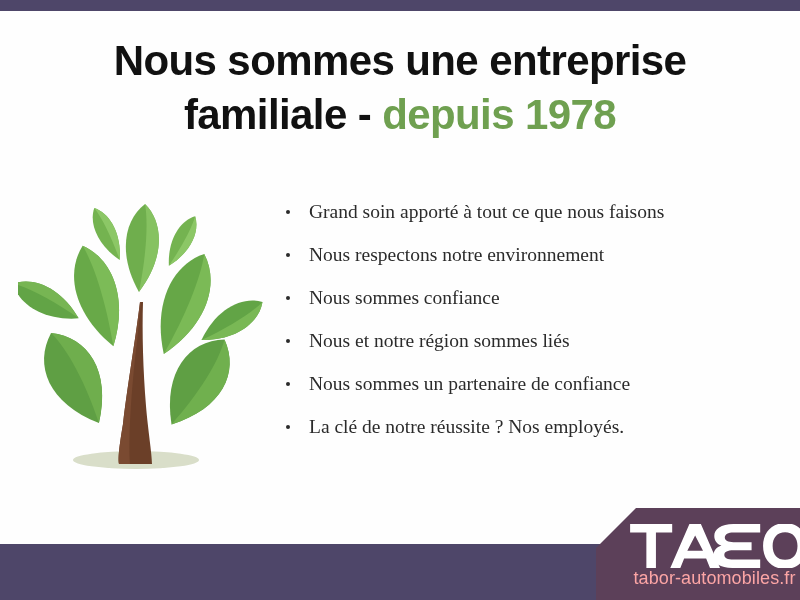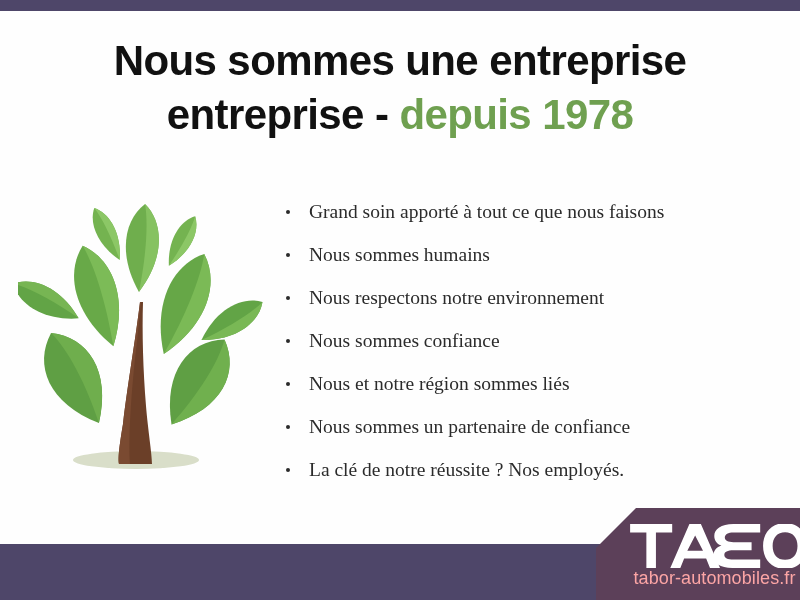--- a/index.html
+++ b/index.html
@@ -140,21 +140,21 @@
 </style>
 </head>
 <body>
 
 <div id="slide">
 
   <div class="top-bar"></div>
 
   <div class="headline">
     <span class="line">Nous sommes une entreprise</span>
-    <span class="line"><span>entreprise - </span><span class="accent">depuis 1978</span></span>
+    <span class="line"><span>familiale - </span><span class="accent">depuis 1978</span></span>
   </div>
 
   <div class="tree">
     <svg viewBox="0 0 250 300" width="250" height="300" xmlns="http://www.w3.org/2000/svg">
       <defs>
 
         <g id="leafshape">
           <path d="M0,-50 C26,-30 30,10 0,50 C-30,10 -26,-30 0,-50 Z"></path>
         </g>
       </defs>
@@ -220,24 +220,20 @@
     </svg>
   </div>
 
   <ul class="bullets">
     <li>
       <span class="dot"></span>
       <span>Grand soin apporté à tout ce que nous faisons</span>
     </li>
     <li>
       <span class="dot"></span>
-      <span>Nous sommes humains</span>
-    </li>
-    <li>
-      <span class="dot"></span>
       <span>Nous respectons notre environnement</span>
     </li>
     <li>
       <span class="dot"></span>
       <span>Nous sommes confiance</span>
     </li>
     <li>
       <span class="dot"></span>
       <span>Nous et notre région sommes liés</span>
     </li>

